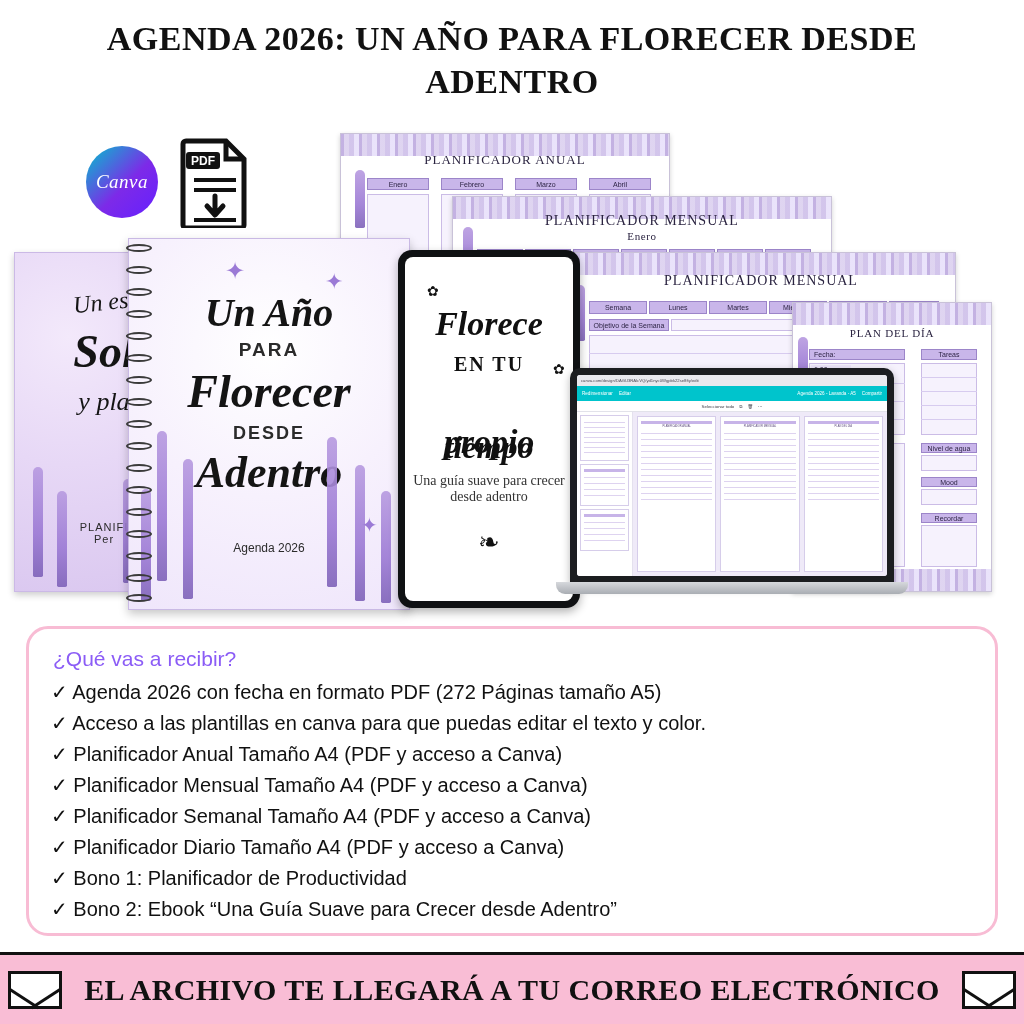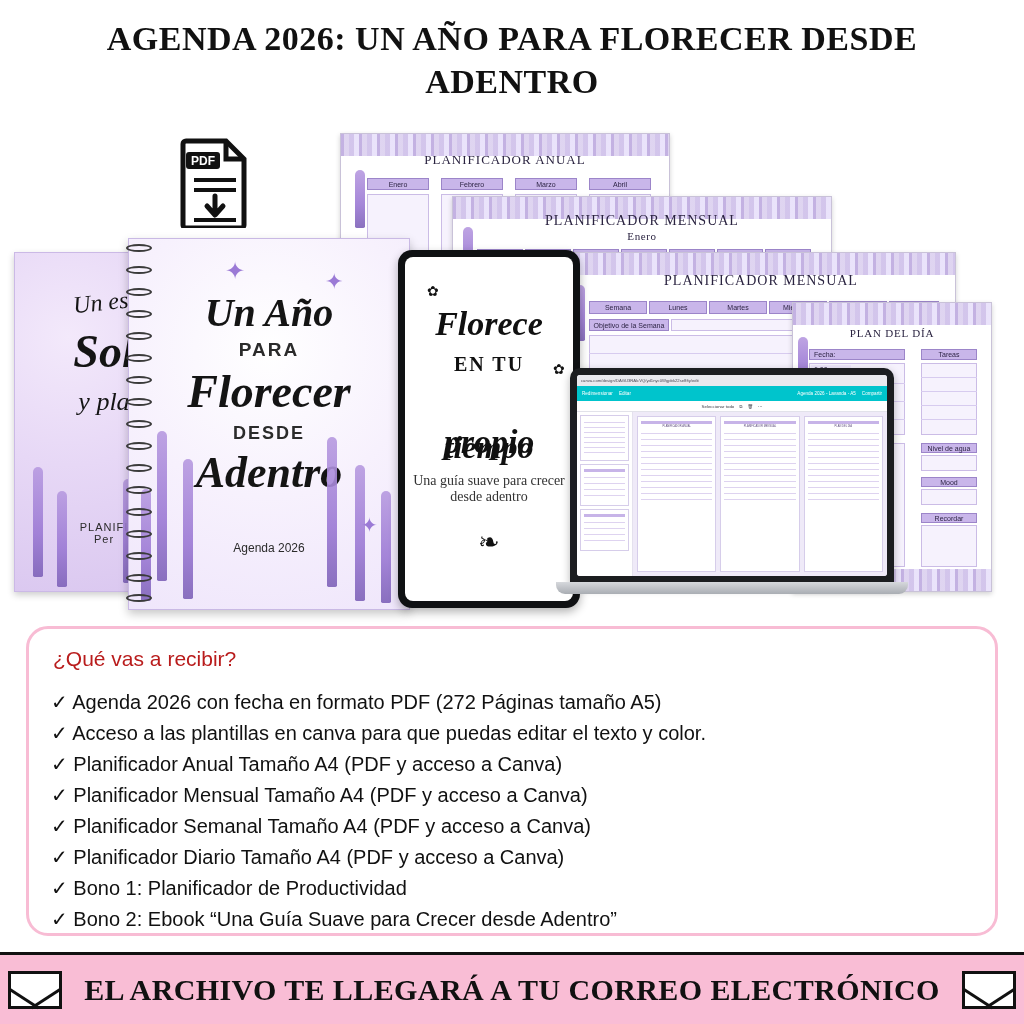--- a/index.html
+++ b/index.html
@@ -244,21 +244,21 @@
   
   #benefits {
     position: absolute;
     left: 26px; top: 626px; width: 972px; height: 310px;
     border: 3px solid #f8bcd4;
     border-radius: 22px;
     background: #ffffff;
     padding: 14px 22px;
   }
   #benefits .q {
-    font-size: 21px; color: #b91c1c; margin: 4px 0 16px 2px;
+    font-size: 21px; color: #8b5cf6; margin: 4px 0 6px 2px;
   }
   #benefits ul { list-style: none; margin: 0; padding: 0; }
   #benefits li {
     font-size: 20px;
     color: #111111;
     line-height: 1.55;
     white-space: nowrap;
   }
 
   
@@ -290,20 +290,23 @@
   .envelope:before { left: -1px; transform: rotate(33deg); transform-origin: left center; }
   .envelope:after  { right: -1px; transform: rotate(-33deg); transform-origin: right center; }
 </style>
 </head>
 <body>
 
 <div id="page">
 
   <div class="title">AGENDA 2026: UN AÑO PARA FLORECER DESDE ADENTRO</div>
 
+  <div class="canva-badge">
+    <span>Canva</span>
+  </div>
 
   <div class="pdf-badge">
     <svg viewBox="0 0 70 90" width="70" height="90" aria-hidden="true">
       <path d="M6 3 h40 l18 18 v66 a3 3 0 0 1 -3 3 H6 a3 3 0 0 1 -3 -3 V6 a3 3 0 0 1 3 -3 z" fill="#ffffff" stroke="#111111" stroke-width="5"></path>
       <path d="M46 3 v18 h18" fill="none" stroke="#111111" stroke-width="5"></path>
       <rect x="6" y="14" width="34" height="17" rx="3" fill="#111111"></rect>
       <text x="23" y="27" font-family="Liberation Sans, sans-serif" font-size="12" font-weight="bold" fill="#ffffff" text-anchor="middle">PDF</text>
       <rect x="14" y="40" width="42" height="4" fill="#111111"></rect>
       <rect x="14" y="50" width="42" height="4" fill="#111111"></rect>
       <path d="M35 58 v14 M27 68 l8 9 l8 -9" fill="none" stroke="#111111" stroke-width="5" stroke-linecap="round" stroke-linejoin="round"></path>

